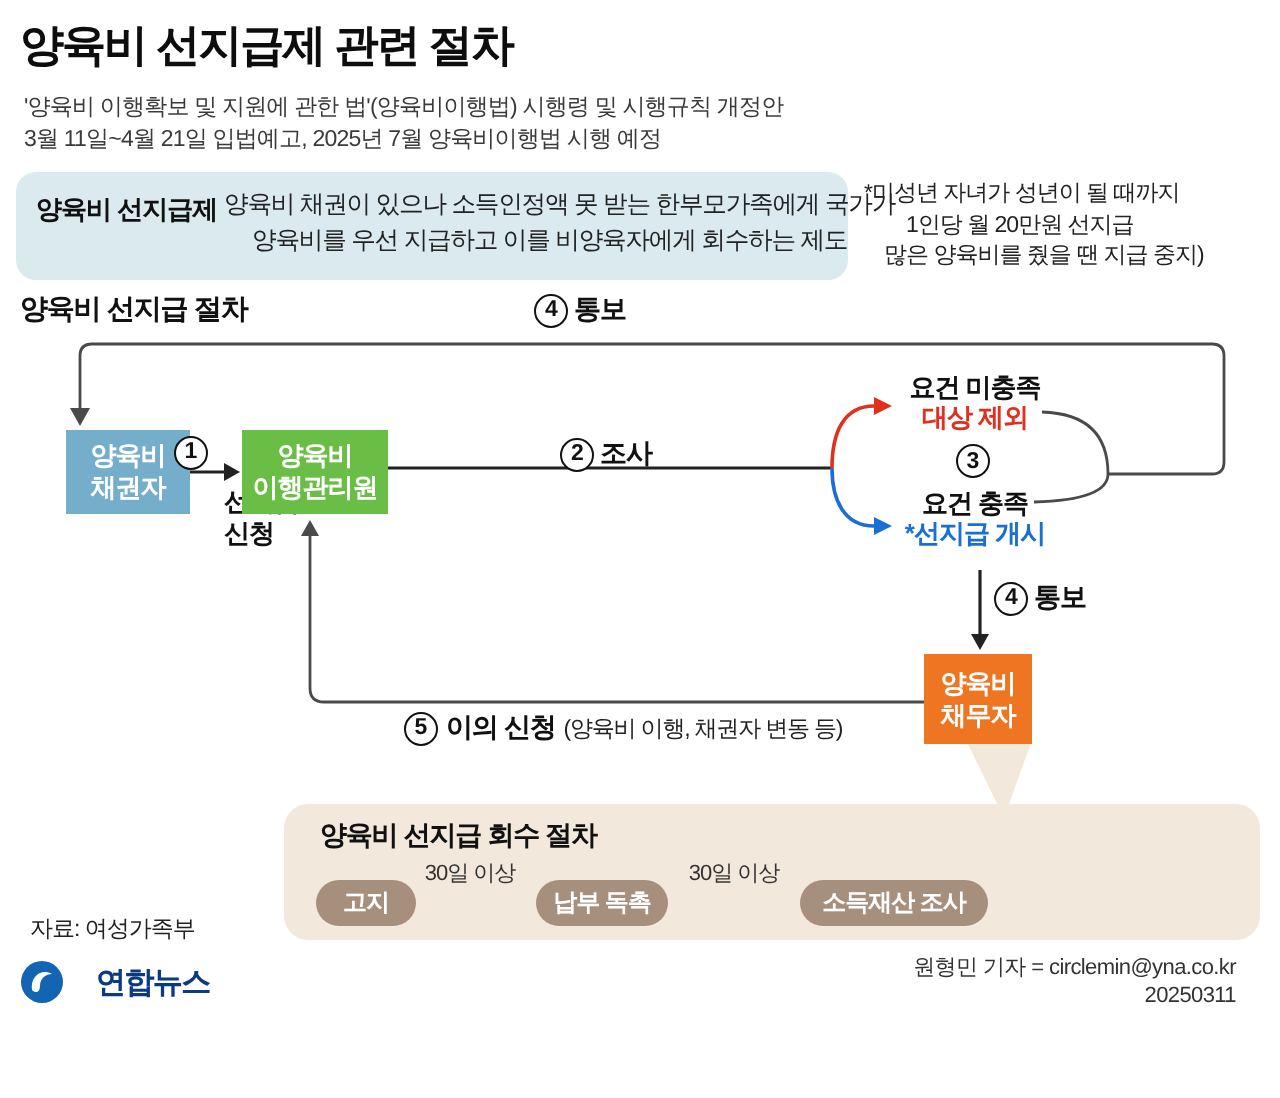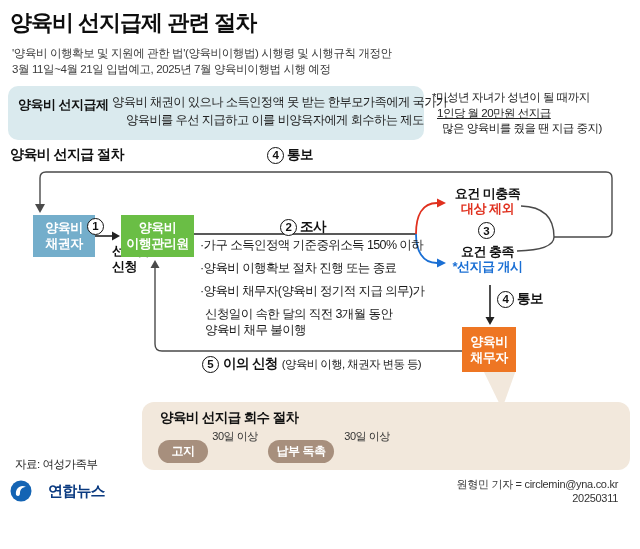--- a/index.html
+++ b/index.html
@@ -12,21 +12,21 @@
   #subtitle1{top:46px;}
   #subtitle2{top:62px;}
 
   #def-box{left:8px;top:86px;width:416px;height:54px;background:#daeaee;border-radius:10px;}
   #def-term{left:18px;top:96px;font-size:13px;font-weight:bold;letter-spacing:-0.5px;}
   .def-desc{font-size:12.3px;letter-spacing:-0.6px;color:#222;}
   #def-desc1{left:112px;top:94px;}
   #def-desc2{left:126px;top:112px;}
 
   #side-note{left:432px;top:90px;width:206px;font-size:11.5px;letter-spacing:-0.5px;color:#222;line-height:15.5px;}
-  #side-note .n2{margin-left:5px;text-decoration:underline;}
+  #side-note .n2{margin-left:21px;}
   #side-note .n3{margin-left:5px;}
   #side-note .n4{margin-left:10px;}
 
   #flow-title{left:10px;top:146px;font-size:14px;font-weight:bold;letter-spacing:-0.6px;}
 
   .circle-num{display:inline-flex;width:17px;height:17px;border:1.6px solid #111;border-radius:50%;
     align-items:center;justify-content:center;font-size:11.5px;font-weight:bold;background:#fff;box-sizing:border-box;flex:none;}
   .step-label{display:flex;align-items:center;gap:3px;font-size:13.5px;font-weight:bold;letter-spacing:-0.5px;}
 
   #notify-top{left:267px;top:146px;}
@@ -153,27 +153,20 @@
   <div class="abs node" id="agency-box">
     <span>양육비</span>
     <span>이행관리원</span>
   </div>
 
   <div class="abs step-label" id="step2-wrap">
     <span class="circle-num">2</span>
     <span>조사</span>
   </div>
 
-  <div class="abs" id="criteria">
-    <div class="crit">·가구 소득인정액 기준중위소득 150% 이하</div>
-    <div class="crit">·양육비 이행확보 절차 진행 또는 종료</div>
-    <div class="crit">·양육비 채무자(양육비 정기적 지급 의무)가</div>
-    <div class="cont">신청일이 속한 달의 직전 3개월 동안</div>
-    <div class="cont">양육비 채무 불이행</div>
-  </div>
 
   <div class="abs" id="outcome-fail">
     <div class="outcome-l1">요건 미충족</div>
     <div id="fail-l2">대상 제외</div>
   </div>
   <span class="abs circle-num" id="circle3">3</span>
   <div class="abs" id="outcome-pass">
     <div class="outcome-l1">요건 충족</div>
     <div id="pass-l2">*선지급 개시</div>
   </div>
@@ -191,20 +184,21 @@
   <div class="abs" id="objection">
     <span class="circle-num">5</span>
     <span class="obj-main">이의 신청</span>
     <span class="obj-detail">(양육비 이행, 채권자 변동 등)</span>
   </div>
 
   <div class="abs" id="recovery-box"></div>
   <div class="abs" id="recovery-title">양육비 선지급 회수 절차</div>
   <div class="pill" id="pill-0">고지</div>
   <div class="pill" id="pill-1">납부 독촉</div>
+  <div class="pill" id="pill-2">소득재산 조사</div>
   <div class="interval" id="interval-1">30일 이상</div>
   <div class="interval" id="interval-2">30일 이상</div>
 
   <div class="abs" id="source">자료: 여성가족부</div>
   <div class="abs" id="logo">
     <svg width="22" height="22" viewBox="0 0 22 22">
       <circle cx="11" cy="11" r="10.5" fill="#1464b4"></circle>
       <path d="M6,15 C5,8 11,4 16,7 C13,7 10,9 10,13 C10,16 8,17 6,15 Z" fill="#fff"></path>
     </svg>
     <span id="logo-text">연합뉴스</span>

